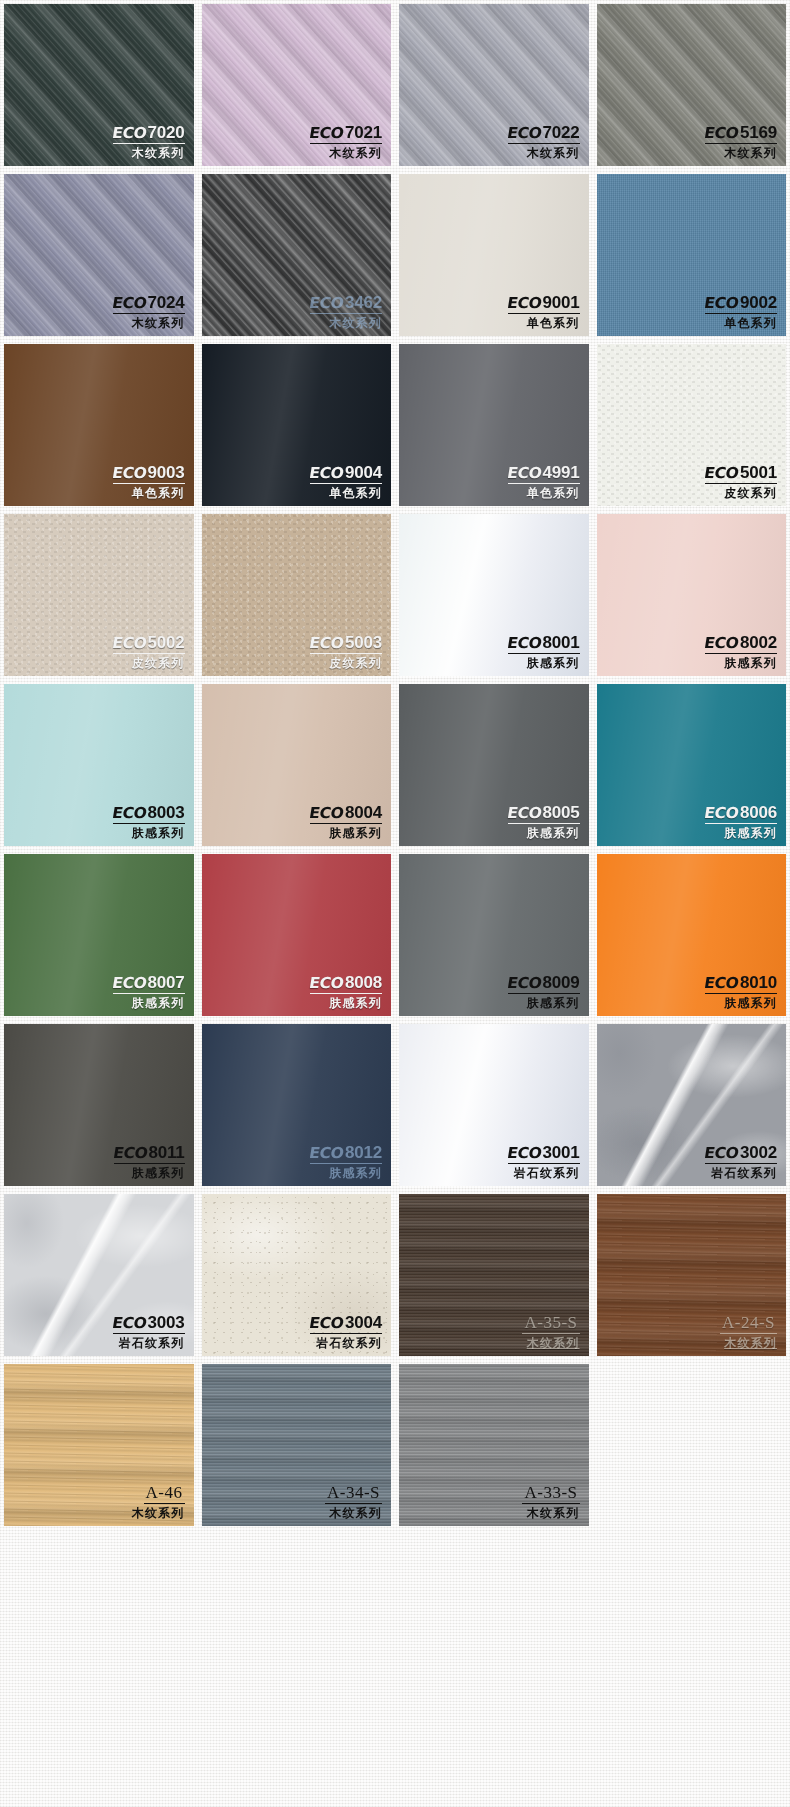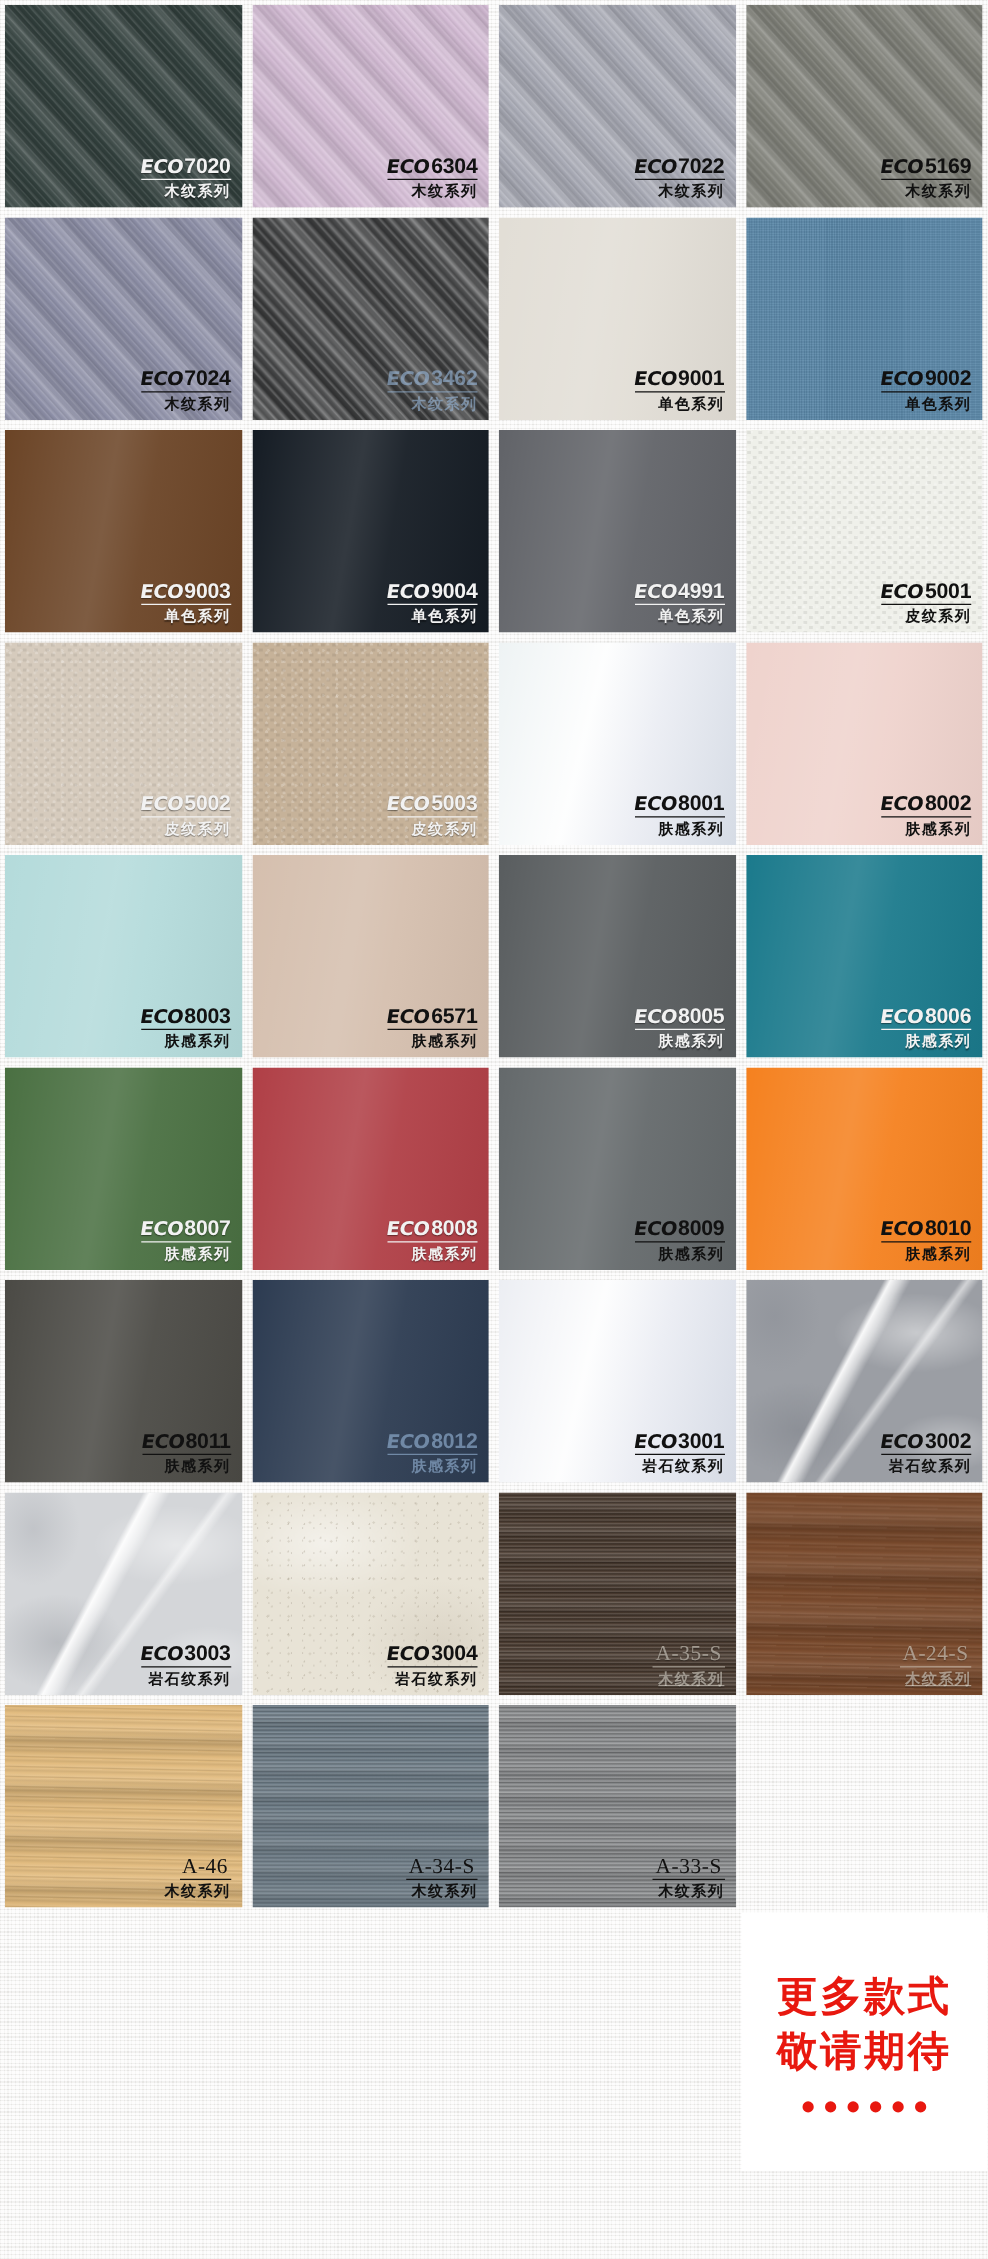--- a/index.html
+++ b/index.html
@@ -270,21 +270,21 @@
           <span class="code-num">7020</span>
         </div>
         <div class="label-series">木纹系列</div>
       </div>
     </div>
     <div class="swatch" style="height: 170px;">
       <div class="swatch-surface tex-diag" style="background-color: rgb(213, 189, 214);"></div>
       <div class="label-block ink-dark">
         <div class="label-code">
           <span class="eco-mark">ECO</span>
-          <span class="code-num">6304</span>
+          <span class="code-num">7021</span>
         </div>
         <div class="label-series">木纹系列</div>
       </div>
     </div>
     <div class="swatch" style="height: 170px;">
       <div class="swatch-surface tex-diag" style="background-color: rgb(169, 171, 182);"></div>
       <div class="label-block ink-dark">
         <div class="label-code">
           <span class="eco-mark">ECO</span>
           <span class="code-num">7022</span>
@@ -430,21 +430,21 @@
           <span class="code-num">8003</span>
         </div>
         <div class="label-series">肤感系列</div>
       </div>
     </div>
     <div class="swatch" style="height: 170px;">
       <div class="swatch-surface tex-sheen" style="background-color: rgb(213, 191, 174);"></div>
       <div class="label-block ink-dark">
         <div class="label-code">
           <span class="eco-mark">ECO</span>
-          <span class="code-num">6571</span>
+          <span class="code-num">8004</span>
         </div>
         <div class="label-series">肤感系列</div>
       </div>
     </div>
     <div class="swatch" style="height: 170px;">
       <div class="swatch-surface tex-sheen" style="background-color: rgb(89, 93, 95);"></div>
       <div class="label-block ink-light">
         <div class="label-code">
           <span class="eco-mark">ECO</span>
           <span class="code-num">8005</span>
@@ -579,25 +579,13 @@
       <div class="label-block ink-dark"><div class="serif-code">A-34-S</div><div class="label-series">木纹系列</div></div>
     </div>
     <div class="swatch" style="height: 170px;">
       <div class="swatch-surface tex-rib" style="background-color: rgb(138, 140, 142);"></div>
       <div class="label-block ink-dark"><div class="serif-code">A-33-S</div><div class="label-series">木纹系列</div></div>
     </div>
     <div class="cell-blank" style="height: 170px;"></div>
     <div class="cell-blank" style="height: 207px;"></div>
     <div class="cell-blank" style="height: 207px;"></div>
     <div class="cell-blank" style="height: 207px;"></div>
-    <div class="promo" style="height: 207px; background: rgb(255, 255, 255);">
-      <div class="promo-line" style="color: rgb(232, 24, 15);">更多款式</div>
-      <div class="promo-line" style="color: rgb(232, 24, 15);">敬请期待</div>
-      <div class="promo-dots">
-        <span class="promo-dot" style="background: rgb(232, 24, 15);"></span>
-        <span class="promo-dot" style="background: rgb(232, 24, 15);"></span>
-        <span class="promo-dot" style="background: rgb(232, 24, 15);"></span>
-        <span class="promo-dot" style="background: rgb(232, 24, 15);"></span>
-        <span class="promo-dot" style="background: rgb(232, 24, 15);"></span>
-        <span class="promo-dot" style="background: rgb(232, 24, 15);"></span>
-      </div>
-    </div>
   </div>
 
 </body></html>

